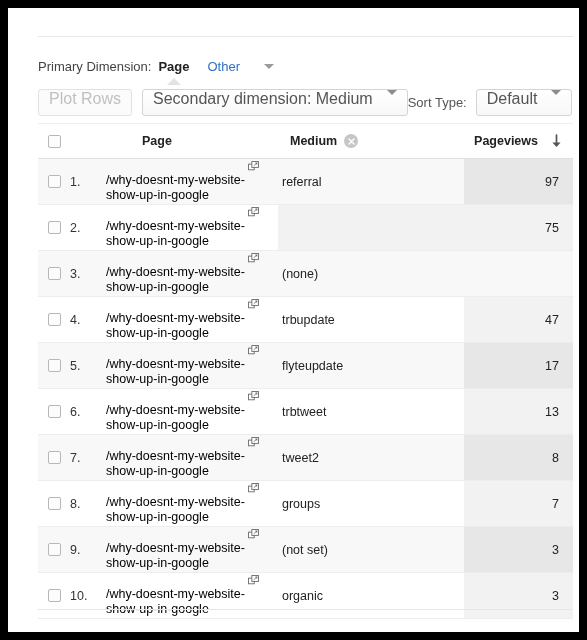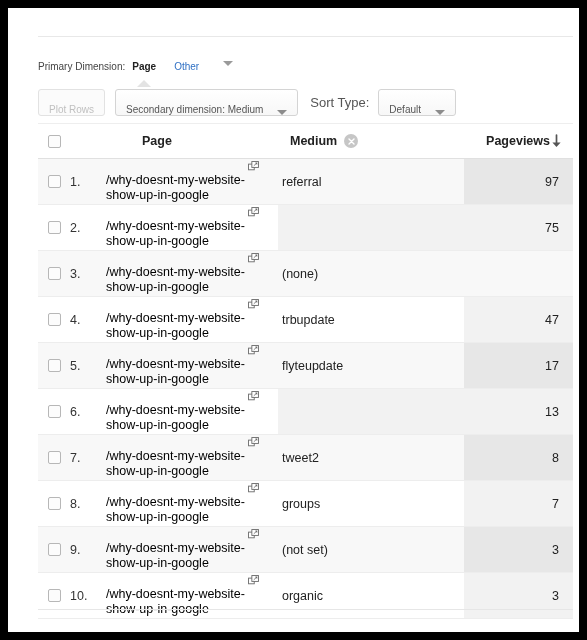--- a/index.html
+++ b/index.html
@@ -39,21 +39,21 @@
 
   
   .dimension-bar {
     position: absolute;
     left: 30px;
     top: 44px;
     width: 535px;
     height: 28px;
     display: flex;
     align-items: center;
-    font-size: 10px;
+    font-size: 13px;
     color: #333333;
   }
   .dim-label {
     color: #444444;
     margin-right: 7px;
   }
   .dim-active {
     font-weight: bold;
     color: #222222;
     position: relative;
@@ -68,21 +68,21 @@
     width: 0;
     height: 0;
     border-left: 7px solid transparent;
     border-right: 7px solid transparent;
     border-bottom: 7px solid #e3e3e3;
   }
   .dim-other {
     color: #2f70c4;
     cursor: pointer;
     display: inline-flex;
-    align-items: flex-start;
+    align-items: center;
     gap: 24px;
   }
   .caret-down {
     width: 0;
     height: 0;
     border-left: 5px solid transparent;
     border-right: 5px solid transparent;
     border-top: 5px solid #9a9a9a;
     display: inline-block;
   }
@@ -99,39 +99,39 @@
     border-bottom: 1px solid #eeeeee;
     box-sizing: border-box;
   }
   .btn {
     box-sizing: border-box;
     border: 1px solid #d4d4d4;
     border-radius: 3px;
     background: linear-gradient(#ffffff, #f7f7f7);
     height: 27px;
     display: inline-flex;
-    align-items: flex-end;
+    align-items: flex-start;
     padding: 0 10px;
-    font-size: 10px;
+    font-size: 16px;
     color: #555555;
     white-space: nowrap;
     cursor: pointer;
   }
   .btn.disabled {
     color: #c0c0c0;
     background: #fbfbfb;
     border-color: #e2e2e2;
     cursor: default;
   }
   .btn .caret-down {
     margin-left: 14px;
     border-top-color: #8c8c8c;
   }
   #plot-rows-btn { margin-right: 10px; }
-  #secondary-dim-btn { margin-right: 12px; }
+  #secondary-dim-btn { }
   .sort-type-label {
     font-size: 13px;
     color: #555555;
     margin-right: 9px;
     white-space: nowrap;
   }
 
   
   .table {
     position: absolute;
@@ -187,21 +187,21 @@
   .thead .col-medium {
     padding-left: 12px;
     display: flex;
     align-items: center;
     gap: 7px;
   }
   .thead .col-views {
     display: flex;
     align-items: center;
     justify-content: flex-end;
-    gap: 0;
+    gap: 12px;
     padding-right: 10px;
   }
 
   .remove-dim-icon {
     width: 14px;
     height: 14px;
     border-radius: 50%;
     background: #c6c6c6;
     display: inline-flex;
     align-items: center;
@@ -452,20 +452,23 @@
             <div class="page-cell">
               <span class="page-url"><span>/why-doesnt-my-website-</span><span class="line2">show-up-in-google</span></span>
               <span class="ext-link-icon"><svg width="11" height="11" viewBox="0 0 12 12" aria-hidden="true">
                   <rect x="0.6" y="3.4" width="6.2" height="6.2" fill="#ffffff" stroke="#6b6b6b" stroke-width="1"></rect>
                   <rect x="4.2" y="0.6" width="7.2" height="6.4" fill="#ffffff" stroke="#6b6b6b" stroke-width="1"></rect>
                   <path d="M6.3 5.2 L9.8 2.1" stroke="#6b6b6b" stroke-width="0.9"></path>
                   <path d="M7.6 1.9 L10.2 1.7 L10.0 4.3 Z" fill="#6b6b6b"></path>
                 </svg></span>
             </div>
           </div>
+          <div class="col-medium">
+            <span class="medium-cell">trbtweet</span>
+          </div>
           <div class="col-views">13</div>
         </div>
         <div class="row odd">
           <div class="col-check">
             <span class="checkbox"></span>
           </div>
           <div class="col-index">7.</div>
           <div class="col-page">
             <div class="page-cell">
               <span class="page-url"><span>/why-doesnt-my-website-</span><span class="line2">show-up-in-google</span></span>

